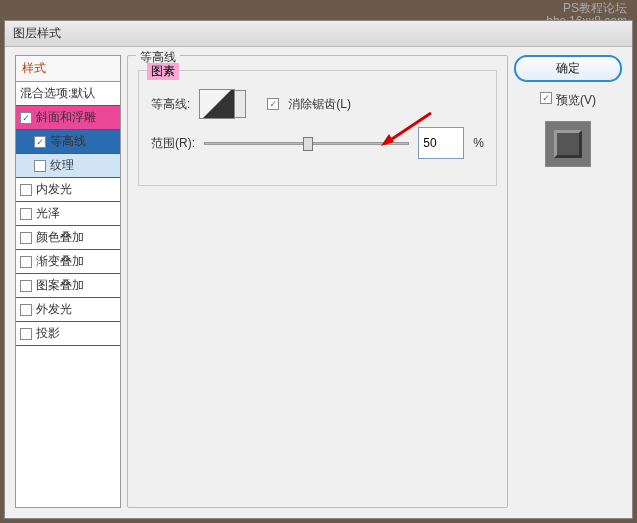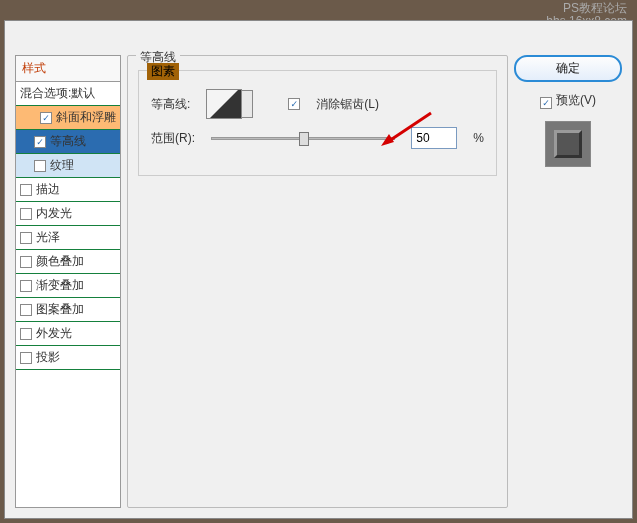--- a/index.html
+++ b/index.html
@@ -6,79 +6,78 @@
 body { background: #6b5a4a; width: 637px; height: 523px; position: relative; }
 .watermark { position: absolute; top: 2px; right: 10px; color: #aaa; font-size: 11px; text-align: right; line-height: 13px; }
 .dialog { position: absolute; top: 20px; left: 4px; right: 4px; bottom: 4px; background: #f0f0f0; border: 1px solid #888; }
 .title-bar { background: linear-gradient(#ececec,#d8d8d8); border-bottom: 1px solid #bbb; padding: 4px 8px; color: #333; }
 .content { position: absolute; top: 24px; left: 0; right: 0; bottom: 0; padding: 10px; display: flex; gap: 6px; }
 .styles-panel { width: 106px; display: flex; flex-direction: column; }
 .styles-header { border: 1px solid #999; padding: 4px 6px; background: #f8f8f8; color: #c2410c; border-bottom: none; }
 .styles-list { border: 1px solid #999; background: #fff; flex: 1; }
 .style-item { padding: 3px 4px; display: flex; align-items: center; gap: 4px; border-bottom: 1px solid #15803d; cursor: pointer; }
 .style-item.blend { background: #fff; color: #333; }
-.style-item.selected { background: #fdba74; justify-content: flex-end; }
+.style-item.selected { background: #ec4899; }
 .style-item.sub { padding-left: 18px; background: #d0e4f5; }
 .style-item.sub.active { background: #2b6cb0; color: #fff; }
 .cb { width: 12px; height: 12px; border: 1px solid #888; background: #fff; display: inline-flex; align-items: center; justify-content: center; font-size: 9px; color: #2b6cb0; }
 .cb.checked::after { content: "✓"; }
 .main-panel { flex: 1; border: 1px solid #bbb; border-radius: 2px; padding: 6px 10px; position: relative; background: #f0f0f0; }
 .group-label { position: absolute; top: -7px; left: 8px; background: #f0f0f0; padding: 0 4px; color: #333; }
 .inner-group { border: 1px solid #ccc; padding: 10px 12px 18px 12px; position: relative; margin-top: 8px; }
-.inner-label { position: absolute; top: -8px; left: 8px; background: #a16207; padding: 0 4px; }
-.row { display: flex; align-items: center; gap: 16px; margin: 8px 0; }
+.inner-label { position: absolute; top: -8px; left: 8px; background: #f9a8d4; padding: 0 4px; }
+.row { display: flex; align-items: center; gap: 9px; margin: 8px 0; }
 .contour-swatch { width: 36px; height: 30px; border: 1px solid #888; background: linear-gradient(135deg, #f4f4f4 0%, #f4f4f4 49%, #333 51%, #333 100%); cursor: pointer; position: relative; }
 .contour-swatch::after { content:""; position:absolute; right:-12px; top:0; bottom:0; width:10px; border:1px solid #888; background:#e8e8e8; }
 .slider-track { flex: 1; height: 16px; position: relative; }
 .slider-track .track { position:absolute; top:7px; left:0; right:0; height:3px; background:#bbb; border:1px solid #999; }
 .slider-track .thumb { position:absolute; top:2px; left:48%; width:10px; height:14px; background:#ddd; border:1px solid #777; }
-.num-input { width: 46px; height: 22px; border: 1px solid #7a9ac0; background: #fff; padding: 0 4px; text-align: left; }
+.num-input { width: 46px; height: 32px; border: 1px solid #7a9ac0; background: #fff; padding: 0 4px; text-align: left; }
 .pct { color: #333; }
 .arrow { position: absolute; top: 52px; left: 248px; }
 .arrow svg { width: 60px; height: 40px; }
 .right-col { width: 108px; display: flex; flex-direction: column; gap: 6px; align-items: stretch; }
 .btn { border: 1px solid #7a9ac0; background: linear-gradient(#fdfdfd,#e4eefb); padding: 3px 0; text-align: center; cursor: pointer; color: #222; border-radius: 13px; }
 .btn.primary { border: 2px solid #2b8bd6; }
-.preview-row { display:flex; align-items:flex-end; gap:4px; margin-top:4px; justify-content:center; }
+.preview-row { display:flex; align-items:flex-start; gap:4px; margin-top:4px; justify-content:center; }
 .preview-swatch { width: 46px; height: 46px; border: 1px solid #888; background: #777; margin: 6px auto; display:flex; align-items:center; justify-content:center; }
 .preview-swatch .bevel { width: 28px; height: 28px; background: #555; border: 3px solid; border-color: #9a9a9a #333 #333 #9a9a9a; }
 .lbl { color: #333; }
 </style>
 </head>
 <body>
 
 <div class="watermark">
   <div>PS教程论坛</div>
   <div>bbs.16xx8.com</div>
 </div>
 
 <div class="dialog">
+  <div class="title-bar">
+    <span>图层样式</span>
+  </div>
   <div class="content">
 
     <div class="styles-panel">
       <div class="styles-header">样式</div>
       <div class="styles-list">
         <div class="style-item blend">
             <span class="lbl">混合选项:默认</span>
           </div>
         <div class="style-item selected">
             <span class="cb checked"></span>
             <span class="lbl">斜面和浮雕</span>
           </div>
         <div class="style-item sub active">
             <span class="cb checked"></span>
             <span class="lbl">等高线</span>
           </div>
         <div class="style-item sub">
             <span class="cb"></span>
             <span class="lbl">纹理</span>
-          </div>
-        <div class="style-item">
-            <span class="cb"></span>
-            <span class="lbl">描边</span>
           </div>
         <div class="style-item">
             <span class="cb"></span>
             <span class="lbl">内发光</span>
           </div>
         <div class="style-item">
             <span class="cb"></span>
             <span class="lbl">光泽</span>
           </div>
         <div class="style-item">

